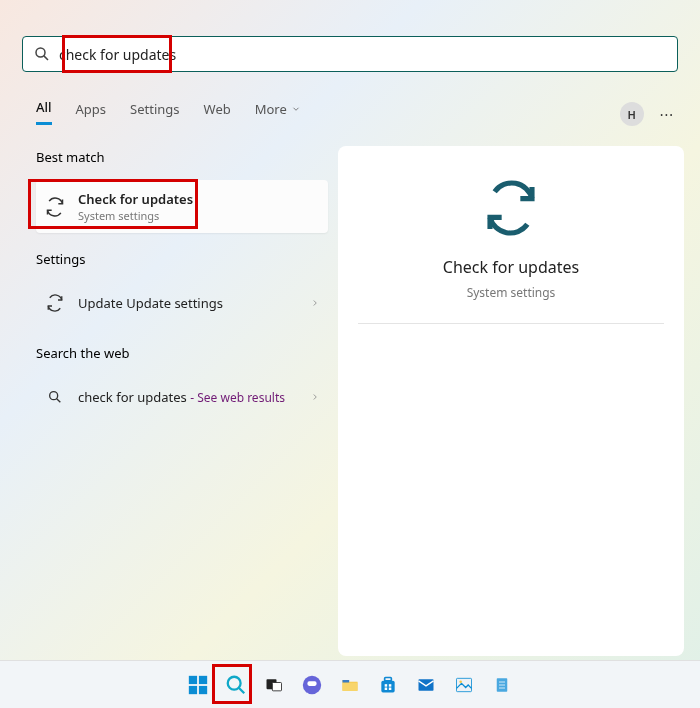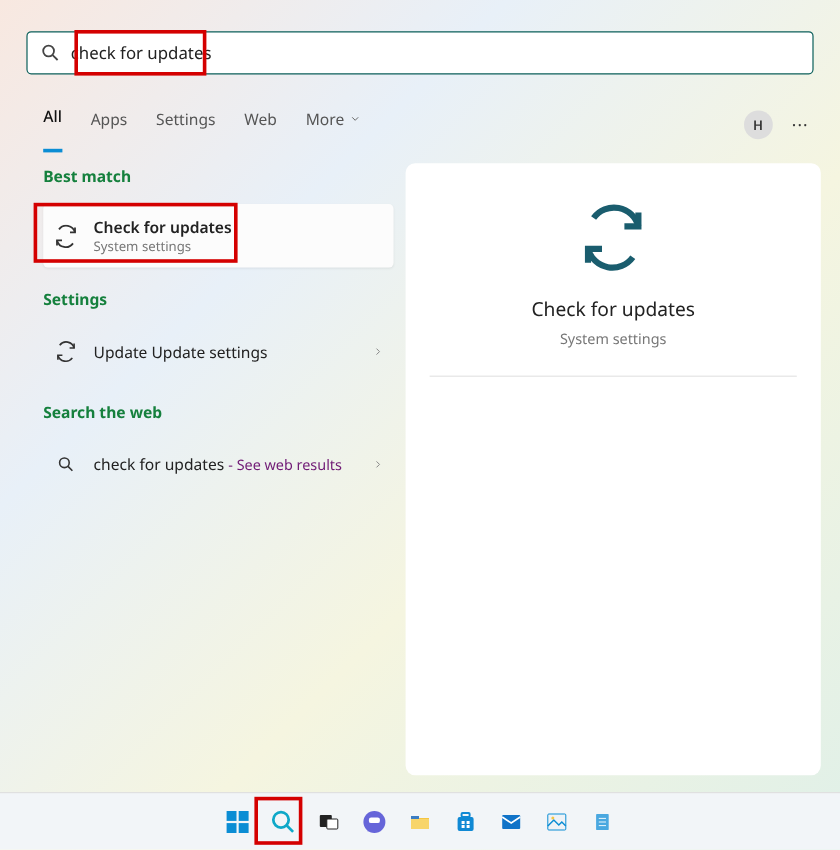--- a/index.html
+++ b/index.html
@@ -1,38 +1,38 @@
 <!DOCTYPE html>
 <html><head>
   <meta charset="utf-8">
   <style>
     * { margin: 0; padding: 0; box-sizing: border-box; font-family: "Segoe UI", -apple-system, system-ui, sans-serif; }
     body { width: 700px; height: 708px; background: linear-gradient(135deg, #f8e8e0 0%, #e8f0f8 30%, #f5f5e0 60%, #e0f0e8 100%); position: relative; overflow: hidden; }
 
     
-    .search-window { position: absolute; top: 8px; left: 8px; width: 684px; height: 643px; border-radius: 10px; }
+    .search-window { position: absolute; top: 18px; left: 8px; width: 684px; height: 643px; border-radius: 10px; }
 
     
     .search-box { position: absolute; top: 18px; left: 14px; width: 656px; height: 36px; background: #ffffff; border: 1px solid #0b5f5a; border-radius: 4px; display: flex; align-items: center; padding: 0 10px; }
     .search-box .magnifier { width: 18px; height: 18px; margin-right: 8px; }
     .search-box input { flex: 1; border: none; outline: none; font-size: 14px; color: #222; }
     .highlight-searchtext { position: absolute; top: 17px; left: 54px; width: 110px; height: 38px; border: 3px solid #d40000; pointer-events: none; }
 
     
     .tabs { position: absolute; top: 80px; left: 28px; display: flex; gap: 24px; align-items: center; font-size: 13px; color: #555; }
-    .tab { cursor: pointer; padding-bottom: 18px; }
+    .tab { cursor: pointer; padding-bottom: 6px; }
     .tab.active { color: #111; border-bottom: 3px solid #0b8dd4; font-weight: 500; }
     .tab-more { display: flex; align-items: center; gap: 4px; }
     .top-right { position: absolute; top: 84px; right: 18px; display: flex; align-items: center; gap: 16px; }
     .avatar { width: 24px; height: 24px; border-radius: 50%; background: #ddd; display: flex; justify-content: center; align-items: center; font-size: 11px; color: #333; font-weight: 600; }
     .more-dots { font-size: 14px; cursor: pointer; color: #333; letter-spacing: 1px; }
 
     
     .left-col { position: absolute; top: 130px; left: 28px; width: 292px; }
-    .section-title { font-size: 13px; font-weight: 700; color: #15803d; margin-bottom: 14px; }
+    .section-title { font-size: 13px; font-weight: 400; color: #000000; margin-bottom: 14px; }
     .result-item { display: flex; align-items: center; padding: 10px 8px; border-radius: 4px; cursor: pointer; position: relative; }
     .result-item.best { background: #fcfcfc; box-shadow: 0 1px 2px rgba(0,0,0,0.06); }
     .result-item .icon-holder { width: 22px; display: flex; justify-content: center; margin-right: 12px; }
     .rt-title { font-size: 13px; font-weight: 600; color: #222; }
     .rt-sub { font-size: 11px; color: #777; }
     .chevron { position: absolute; right: 8px; color: #888; font-size: 12px; }
     .highlight-bestmatch { position: absolute; top: 161px; left: 20px; width: 170px; height: 50px; border: 3px solid #d40000; pointer-events: none; }
     .plain-item { display: flex; align-items: center; padding: 12px 8px; cursor: pointer; position: relative; font-size: 13px; color: #222; }
     .plain-item .icon-holder { width: 22px; display: flex; justify-content: center; margin-right: 12px; }
     .dim { color: #701a75; font-size: 12px; }

